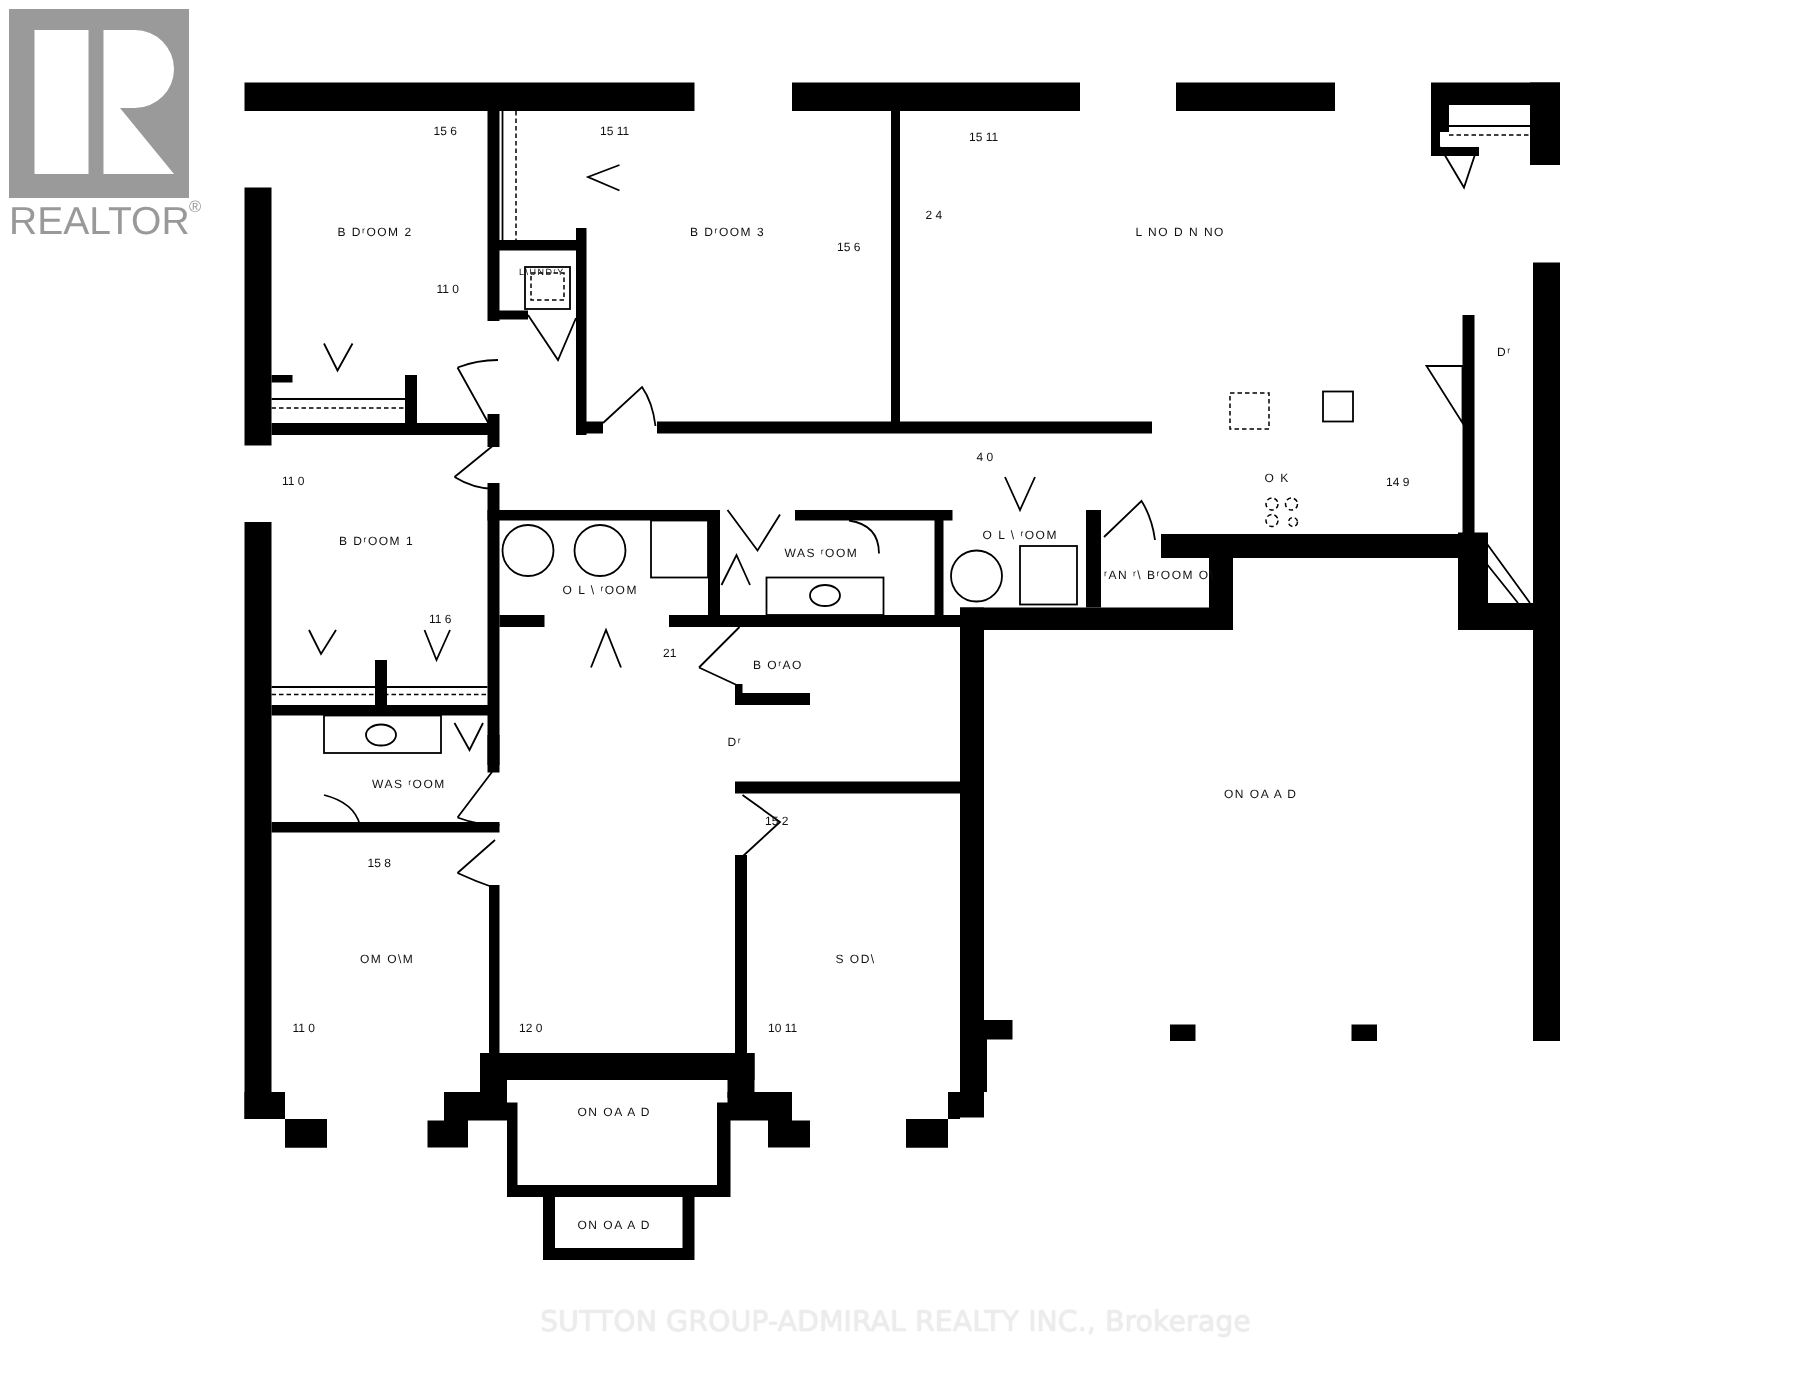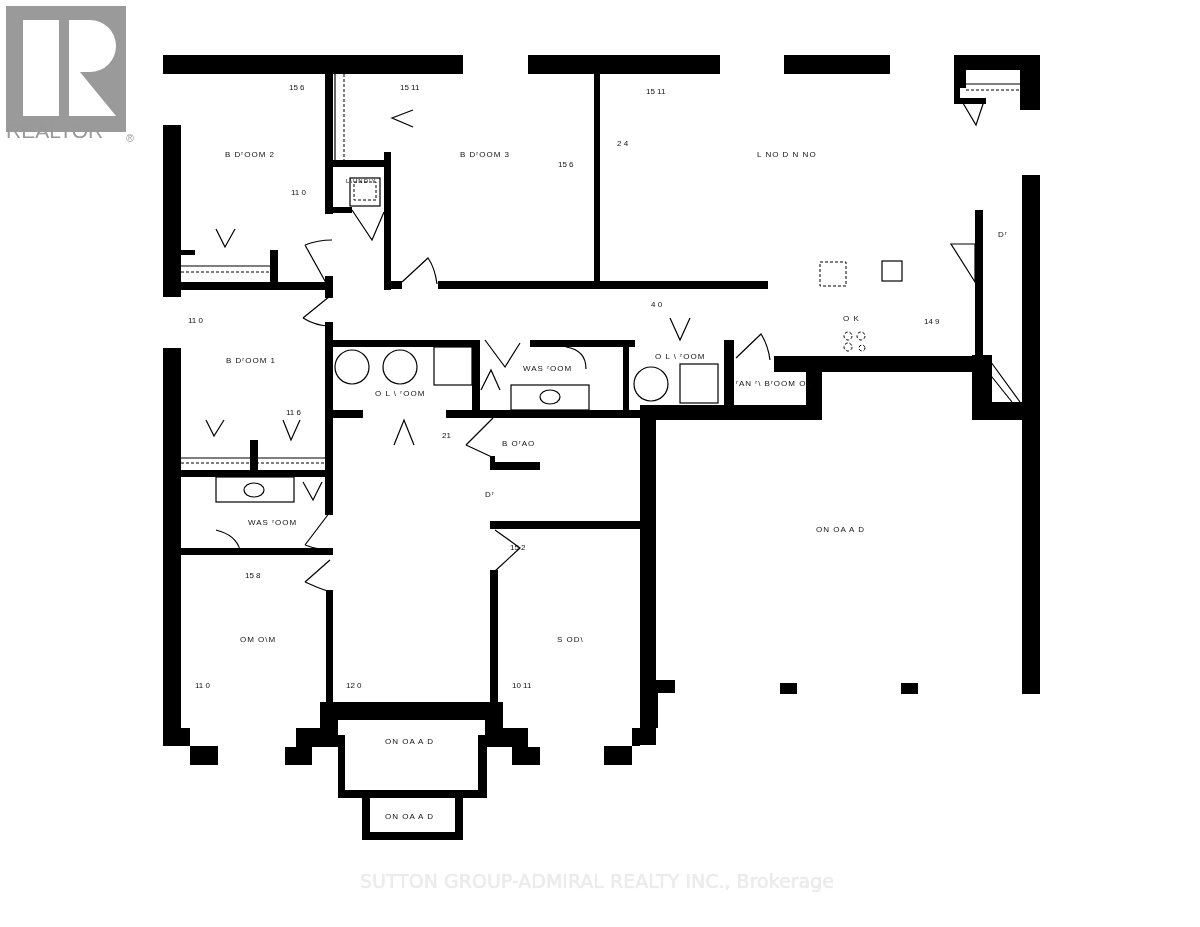--- a/index.html
+++ b/index.html
@@ -4,21 +4,21 @@
 <style>
   html, body { margin:0; padding:0; background:#ffffff; }
   body { width:1200px; height:927px; position:relative; overflow:hidden; font-family:"Liberation Sans", sans-serif; }
   #plan { position:absolute; left:0; top:0; width:1200px; height:927px; }
   .wall { fill:#000; }
   .thin { fill:none; stroke:#000; stroke-width:1.2; }
   .dash { fill:none; stroke:#000; stroke-width:1; stroke-dasharray:3 2; }
   .lbl { font-family:"Liberation Sans", sans-serif; font-size:8px; fill:#111; letter-spacing:1px; }
   .dim { font-family:"Liberation Sans", sans-serif; font-size:8px; fill:#111; }
   .logo { position:absolute; left:6px; top:6px; width:120px; height:126px; background:#9a9a9a; }
-  .logo-text { position:absolute; left:6px; top:119px; font-size:21px; color:#999; letter-spacing:0px; font-family:"Liberation Sans", sans-serif; }
+  .logo-text { position:absolute; left:6px; top:132px; font-size:26px; color:#999; letter-spacing:0px; font-family:"Liberation Sans", sans-serif; }
   .logo-reg { position:absolute; left:126px; top:132px; font-size:11px; color:#999; }
   .watermark { position:absolute; left:360px; top:870px; font-size:19px; color:#ececec; text-shadow:0 0 1px #ddd; font-family:"DejaVu Sans", sans-serif; white-space:nowrap; }
 </style>
 </head>
 <body>
 
 <svg id="plan" viewBox="0 0 1200 927" xmlns="http://www.w3.org/2000/svg">
 
   <g>
     <rect class="wall" x="163" y="55" width="300" height="19"></rect>

